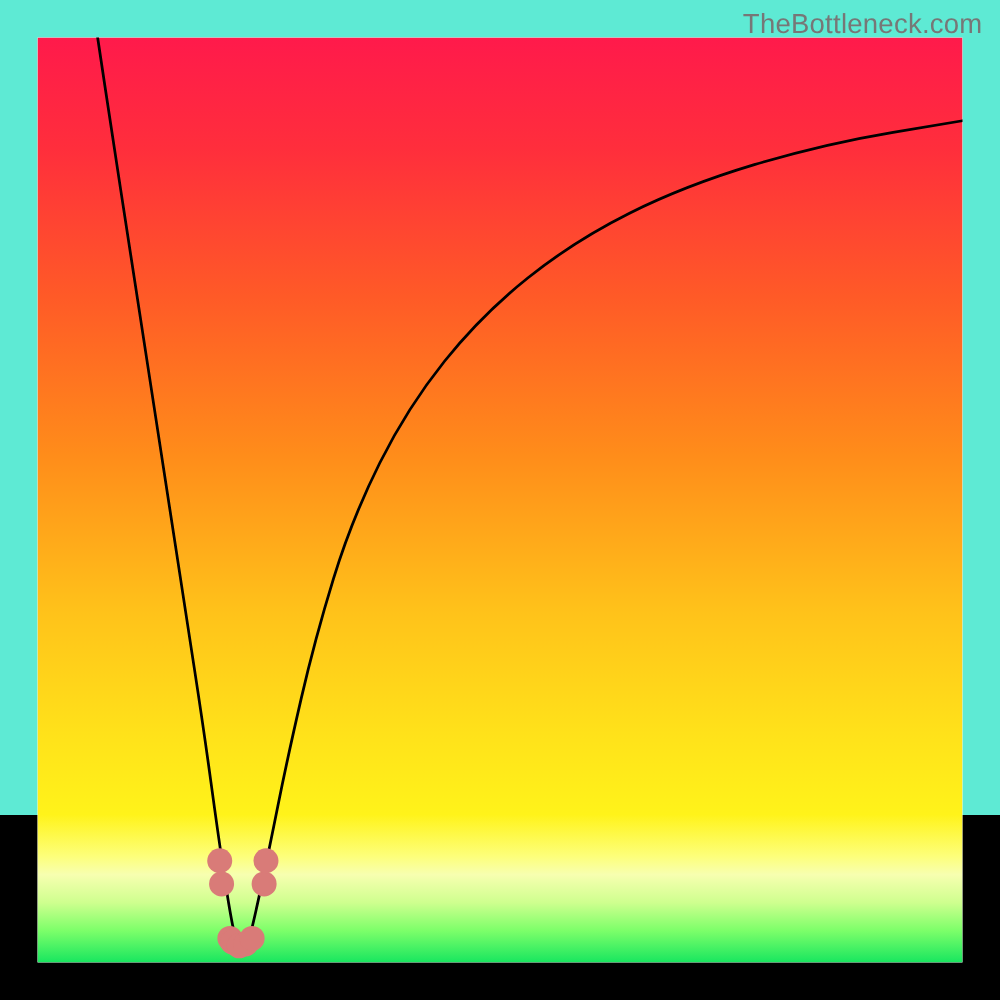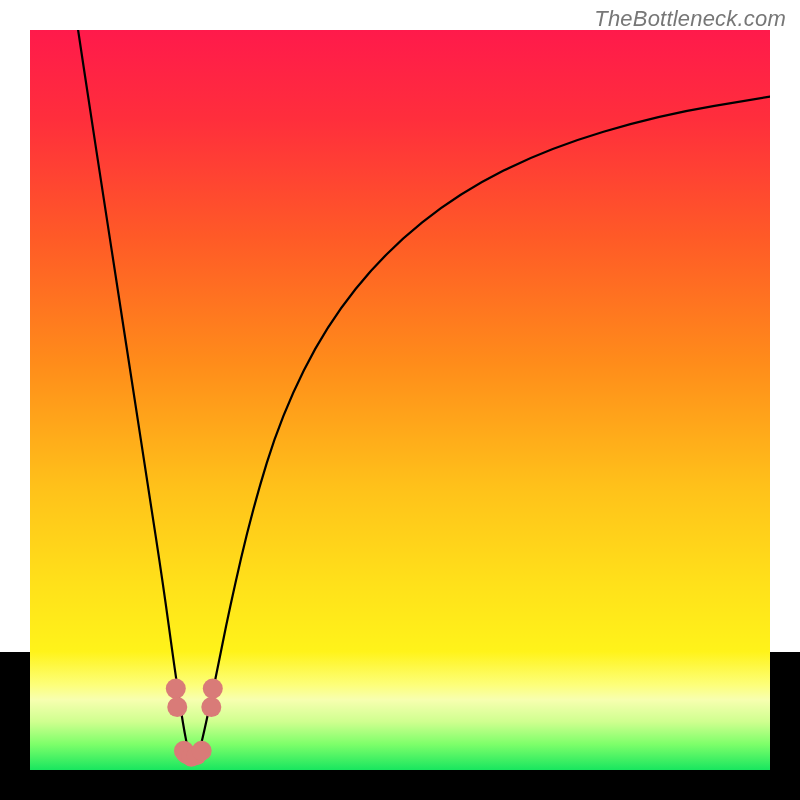--- a/index.html
+++ b/index.html
@@ -8,22 +8,21 @@
     width: 800px;
     height: 800px;
     overflow: hidden;
     background: #000;
     font-family: Arial, Helvetica, sans-serif;
   }
   .frame {
     position: absolute;
     left: 0; top: 0;
     width: 800px; height: 652px;
-    background: #ffffff;
-    font-style: italic;
+    background: #5eead4;
   }
   .plot {
     position: absolute;
     background: #fff;
   }
   .watermark {
     position: absolute;
     color: #777;
     font-size: 22px;
     letter-spacing: 0.2px;

